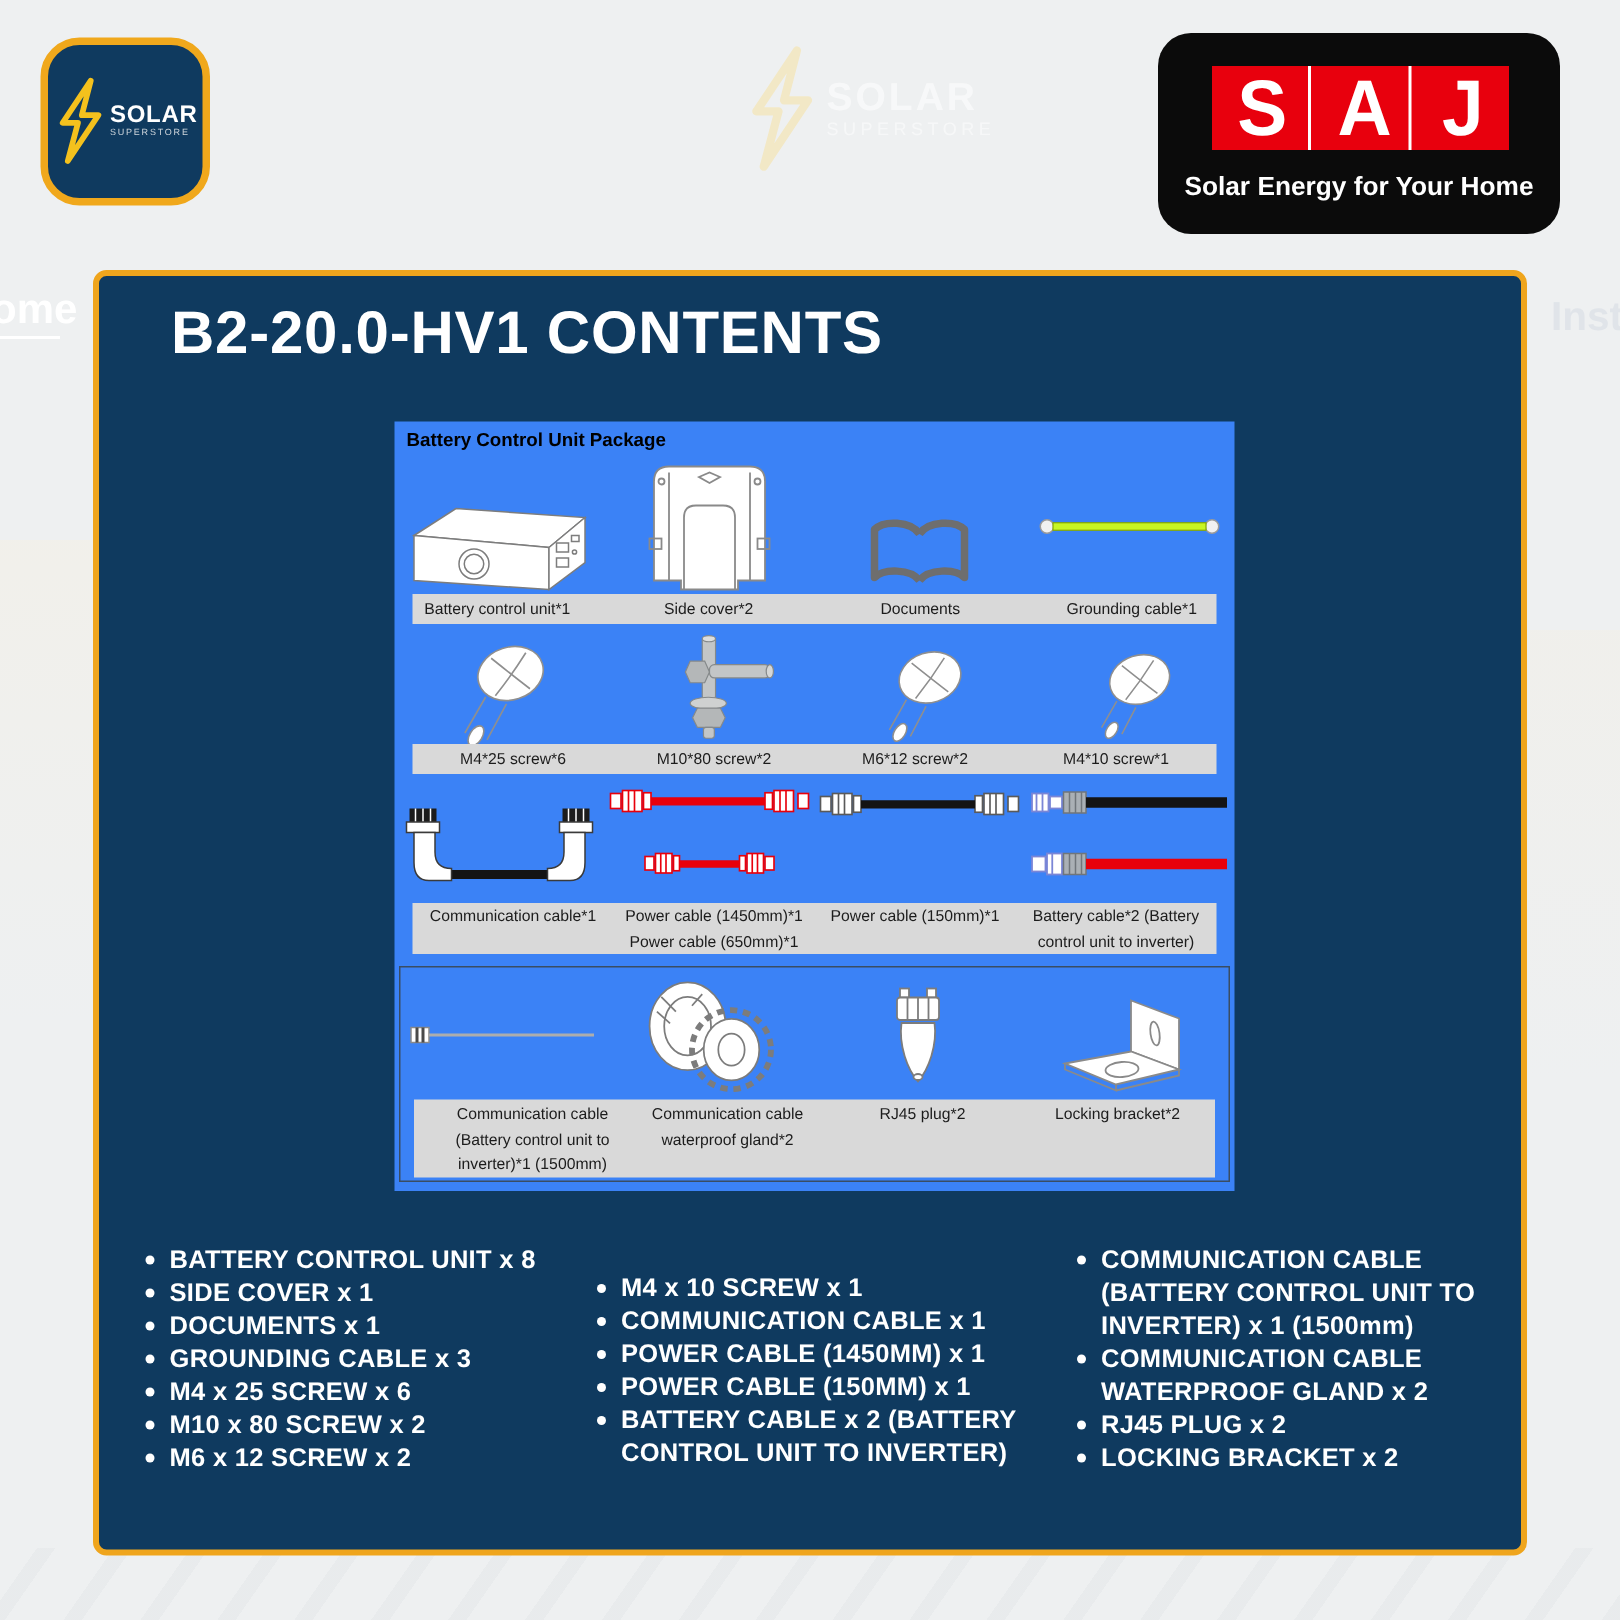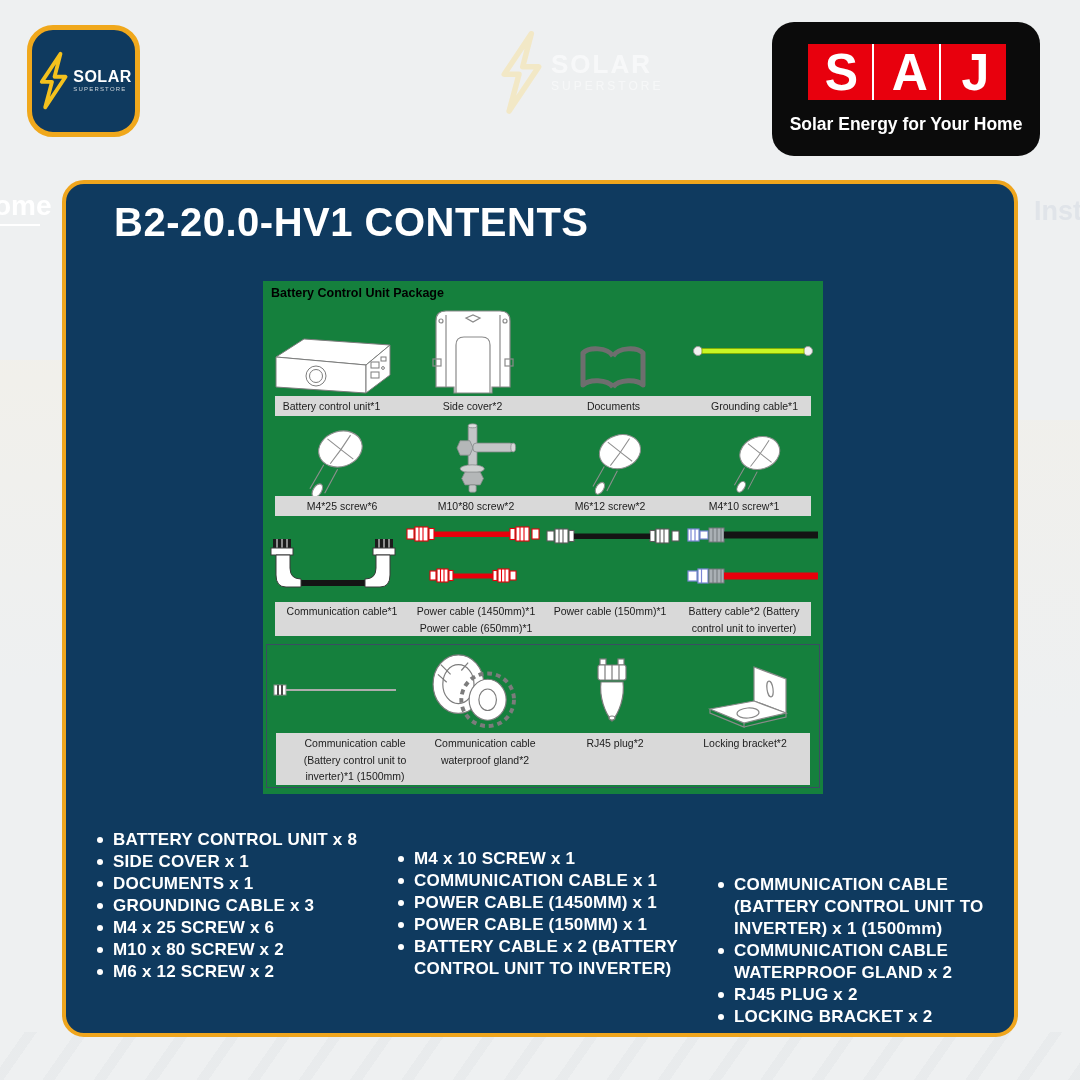--- a/index.html
+++ b/index.html
@@ -42,26 +42,26 @@
   .saj{position:absolute;left:772px;top:22px;width:268px;height:134px;background:#0b0b0b;border-radius:22px;}
   .saj-red{position:absolute;left:36px;top:22px;width:198px;height:56px;background:#e8000d;
     display:flex;align-items:center;justify-content:space-around;}
   .saj-red span{color:#fff;font-weight:bold;font-size:50px;line-height:50px;transform:scaleY(1.05);}
   .saj-sep{position:absolute;top:0;width:2px;height:56px;background:#fff;}
   .saj-tagline{position:absolute;left:0;right:0;top:92px;text-align:center;color:#fff;font-weight:bold;font-size:17.5px;}
 
   
   .card{
     position:absolute;left:62px;top:180px;width:956px;height:857px;box-sizing:border-box;
-    background:#0f3a5f;border:4px solid #efa51d;border-radius:22px;
+    background:#0f3a5f;border:4px solid #efa51d;border-radius:9px;
   }
   .card-title{position:absolute;left:48px;top:16px;color:#fff;font-weight:bold;font-size:40px;letter-spacing:.5px;}
 
   
-  .panel{position:absolute;left:197px;top:97px;width:560px;height:513px;background:#15803d;}
+  .panel{position:absolute;left:197px;top:97px;width:560px;height:513px;background:#3b82f6;}
   .pkg-header{position:absolute;left:8px;top:5px;font-size:12.5px;font-weight:bold;color:#000;}
   .strip{position:absolute;left:12px;right:12px;background:#d9d9d9;}
   .s1{top:115px;height:20px;}
   .s2{top:215px;height:20px;}
   .s3{top:321px;height:34px;}
   .cap-row{position:absolute;left:12px;right:12px;display:flex;}
   .cap{width:25%;text-align:center;font-size:10.5px;line-height:16.5px;color:#1c1c1c;white-space:pre-line;}
   .cr1{top:117px;gap:28px;} .cr2{top:217px;} .cr3{top:322px;}
   .art-row{position:absolute;left:0;width:560px;display:flex;}
   .art-cell{width:140px;display:flex;align-items:flex-end;justify-content:center;}
@@ -72,21 +72,21 @@
   .ar4{position:absolute;left:0;width:554px;top:6px;height:78px;display:flex;}
   .ar4 .art-cell{width:138px;}
   .center-self{align-self:center;}
 
   
   .list{position:absolute;list-style:none;margin:0;padding:0;color:#fff;font-weight:bold;font-size:17px;line-height:22px;letter-spacing:.2px;}
   .list li{position:relative;padding-left:17px;}
   .list li::before{content:"";position:absolute;left:1px;top:8px;width:6px;height:6px;border-radius:50%;background:#fff;}
   .l1{left:30px;top:645px;width:282px;}
   .l2{left:331px;top:664px;width:286px;}
-  .l3{left:651px;top:645px;width:276px;margin-top:45px;}
+  .l3{left:651px;top:645px;width:276px;}
 </style>
 </head>
 <body>
 
 <div class="bg-bottom"></div>
 <div class="bg-tint-left"></div>
 <div class="bg-tint-right"></div>
 
 <div class="nav-left">
   <span>ome</span>

